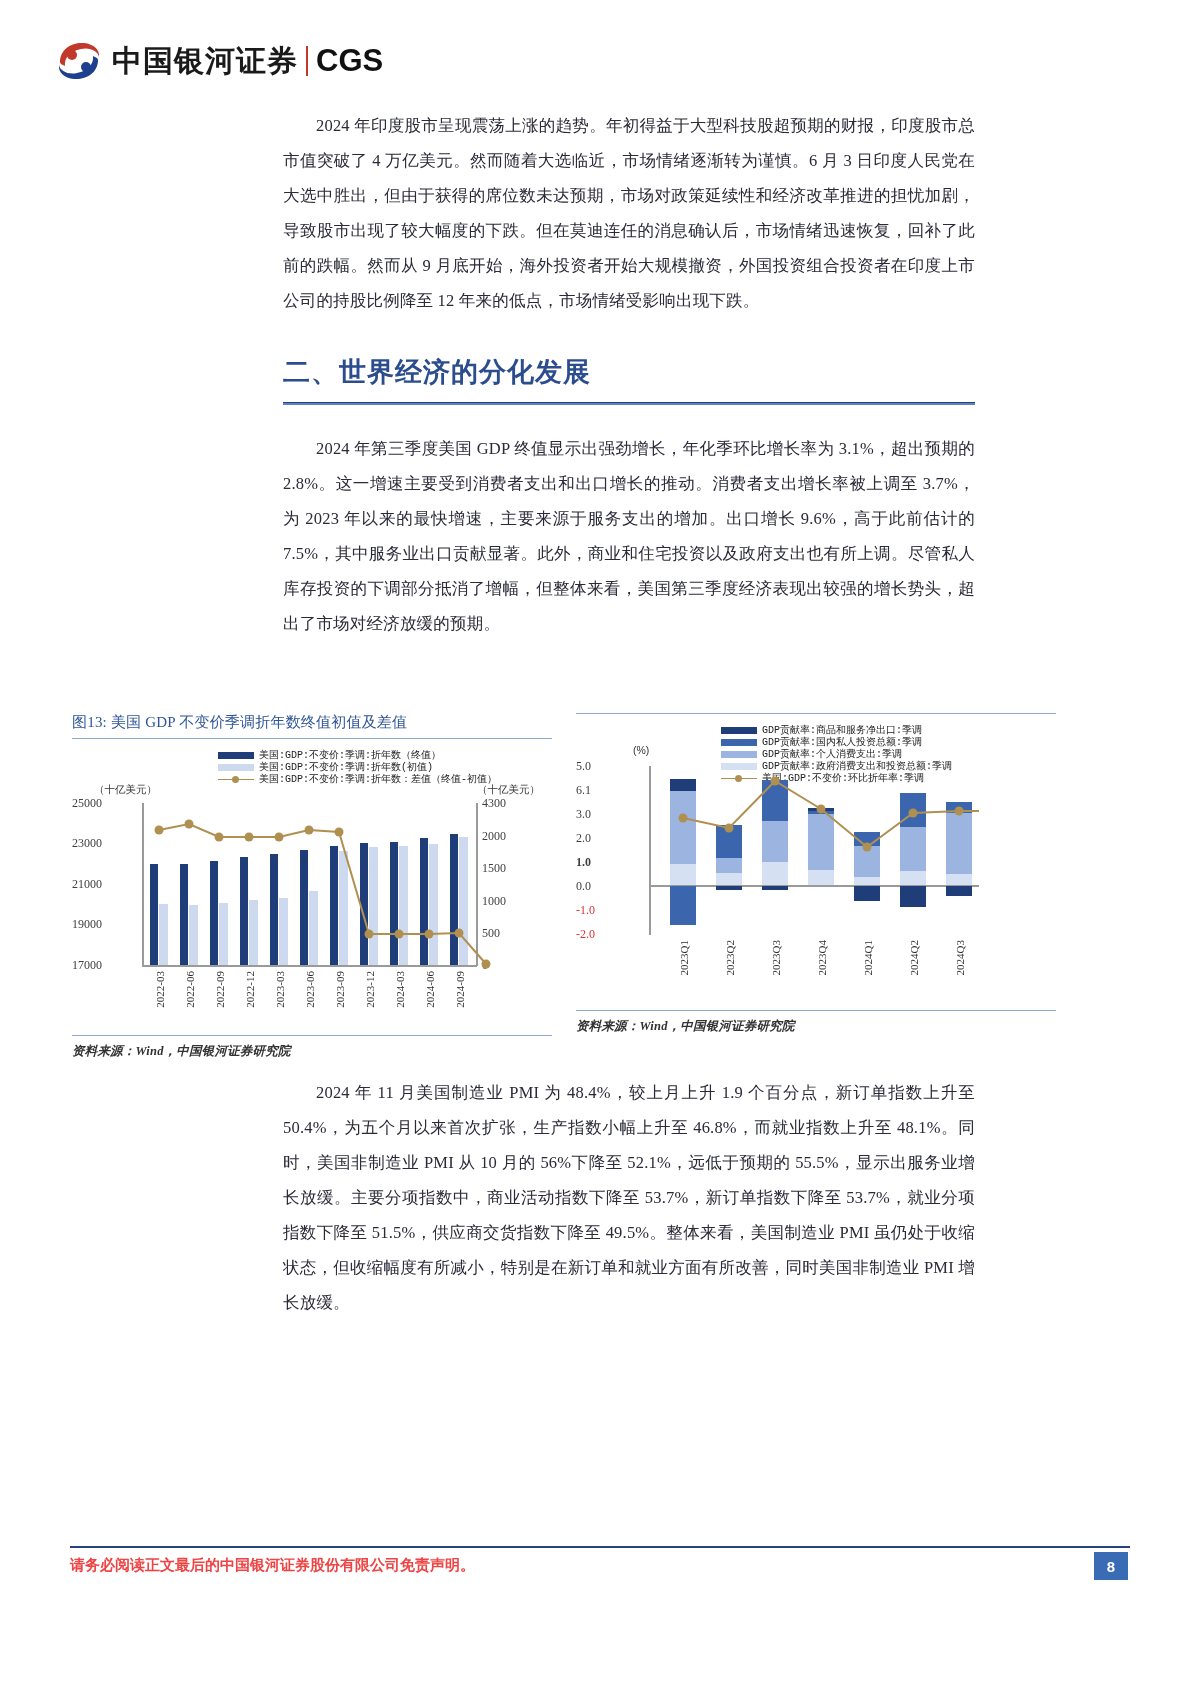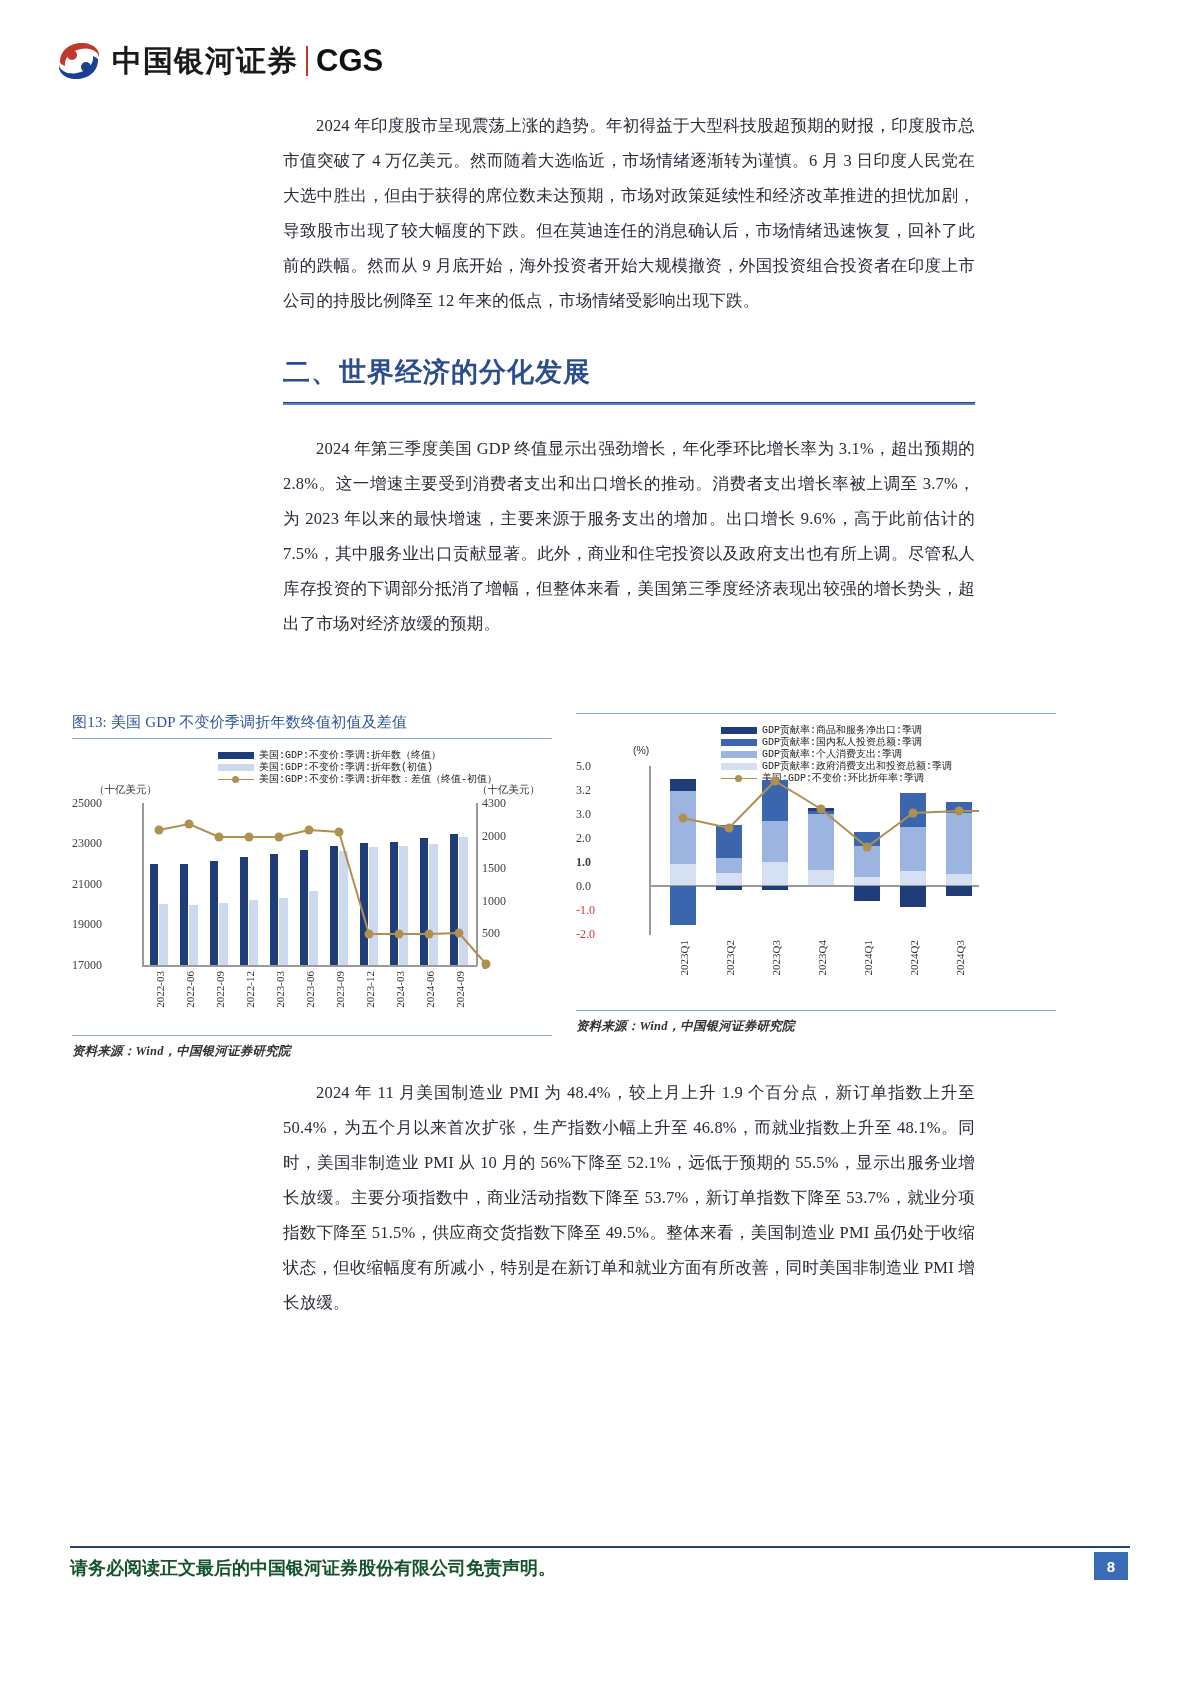--- a/index.html
+++ b/index.html
@@ -104,21 +104,21 @@
 
   .axisline { position:absolute; background:#9a9a9a; }
 
   .bar { position:absolute; }
   svg.overlay { position:absolute; left:0; top:0; overflow:visible; }
 
   
   .footer-rule { position:absolute; left:70px; top:1546px; width:1060px; height:2px; background:#27427d; }
   .footer-text {
     position:absolute; left:70px; top:1556px;
-    font-size:18px; color:#14532d; font-weight:bold;
+    font-size:15px; color:#ef4444; font-weight:bold;
     font-family:"Liberation Serif","DejaVu Serif",serif;
   }
   .page-badge {
     position:absolute; left:1094px; top:1552px; width:34px; height:28px;
     background:#3a6bb5; color:#fff; font-size:15px; font-weight:bold;
     display:flex; align-items:center; justify-content:center;
     font-family:"Liberation Sans","DejaVu Sans",sans-serif;
   }
   .bottom-text { position:absolute; left:283px; top:1075px; width:692px; }
 </style>
@@ -281,21 +281,21 @@
         </div>
         <div class="lrow">
           <span class="lineswatch"></span>
           <span>美国:GDP:不变价:环比折年率:季调</span>
         </div>
       </div>
 
       <div class="axis-unit" style="left:57px; top:26px;">(%)</div>
 
       <div class="ytick" style="left:0px;  top:41px;  width:68px;">5.0</div>
-      <div class="ytick" style="left:0px;  top:65px;  width:68px;">3.2</div>
+      <div class="ytick" style="left:0px;  top:65px;  width:68px;">6.1</div>
       <div class="ytick" style="left:0px;  top:89px;  width:68px;">3.0</div>
       <div class="ytick" style="left:0px;  top:113px; width:68px;">2.0</div>
       <div class="ytick" style="left:0px;  top:137px; width:68px;font-weight:bold;">1.0</div>
       <div class="ytick" style="left:0px;  top:161px; width:68px;">0.0</div>
       <div class="ytick neg" style="left:0px; top:185px; width:68px;">-1.0</div>
       <div class="ytick neg" style="left:0px; top:209px; width:68px;">-2.0</div>
 
       <div class="axisline" style="left:73px; top:48px; width:1.5px; height:169px;"></div>
       <div class="axisline" style="left:73px; top:167px; width:330px; height:1.5px;"></div>
 

